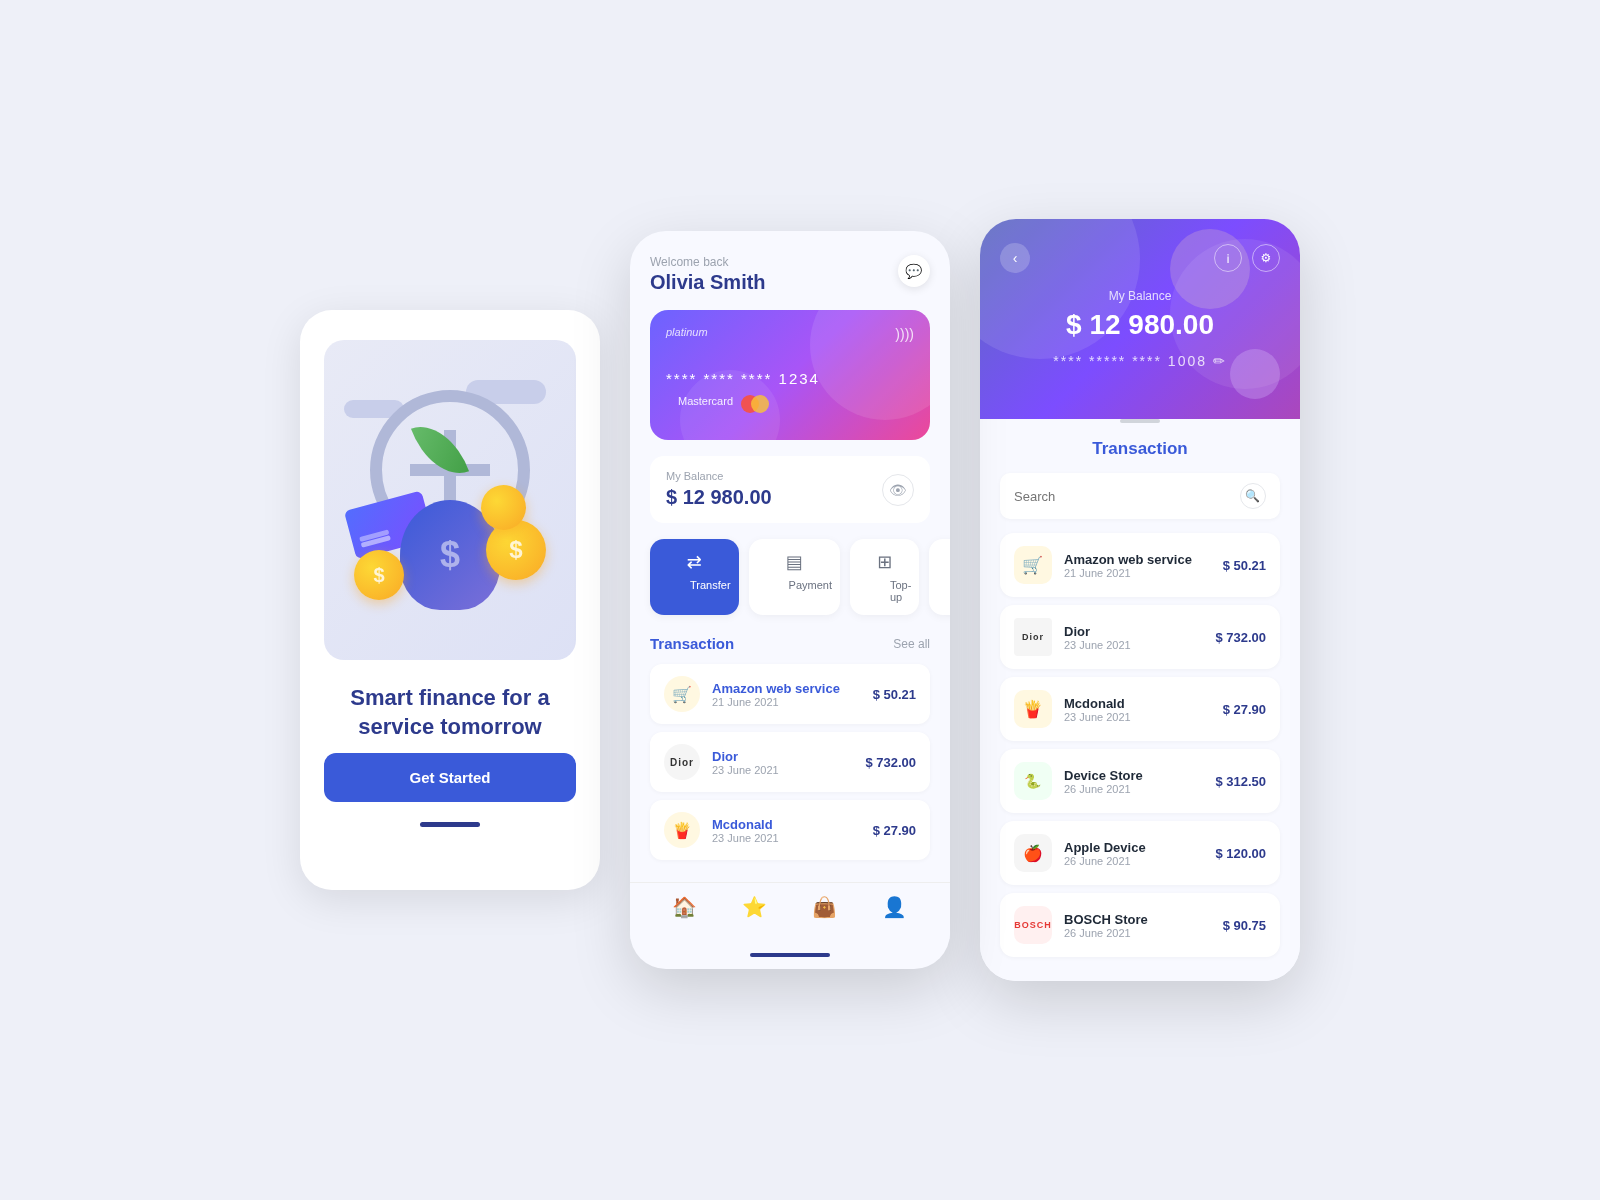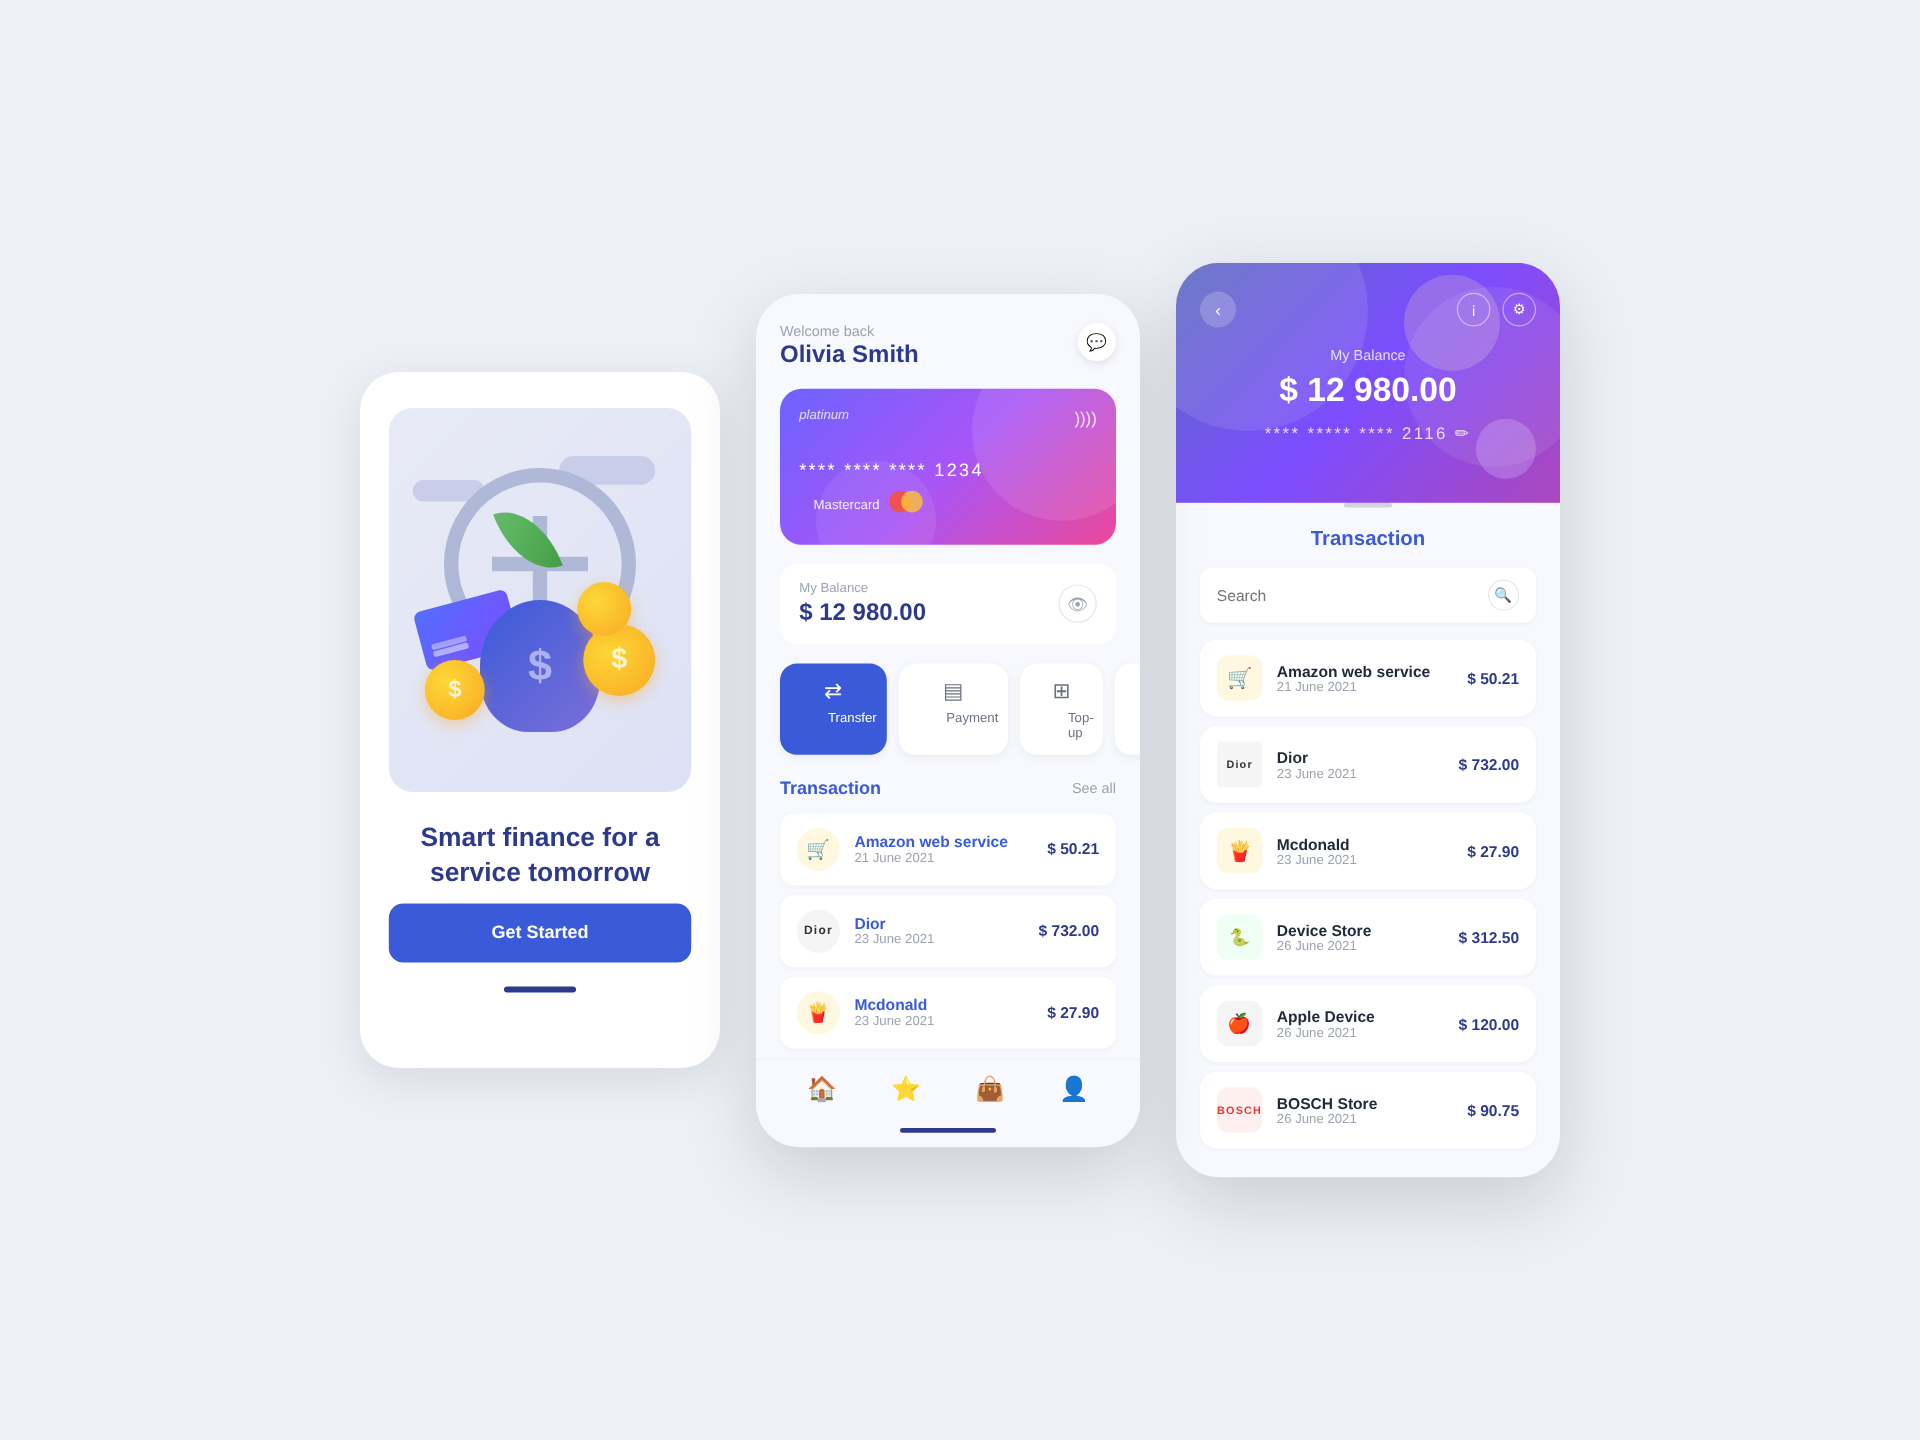--- a/index.html
+++ b/index.html
@@ -233,20 +233,21 @@
     .screen2 {
       width: 320px;
       min-height: 660px;
       background: #f8f9ff;
       border-radius: 36px;
       box-shadow: 0 20px 60px rgba(0,0,0,0.15);
       overflow: hidden;
       display: flex;
       flex-direction: column;
       position: relative;
+      gap: 14px;
     }
     .screen2-inner {
       flex: 1;
       overflow: hidden;
       display: flex;
       flex-direction: column;
       padding: 24px 20px 0;
     }
     .welcome-text {
       font-size: 12px;
@@ -316,21 +317,21 @@
     .card-number {
       font-size: 15px;
       color: #fff;
       letter-spacing: 2px;
       margin-bottom: 8px;
     }
     .card-brand {
       font-size: 11px;
       color: rgba(255,255,255,0.9);
       display: flex;
-      align-items: flex-end;
+      align-items: flex-start;
       gap: 8px;
       padding-left: 12px;
     }
     .card-brand-dots {
       width: 18px;
       height: 18px;
       background: #ef4444;
       border-radius: 50%;
       position: relative;
     }
@@ -813,21 +814,21 @@
       <div class="header-top">
         <div class="back-btn">‹</div>
         <div class="header-icons">
           <div class="header-icon-btn">ℹ</div>
           <div class="header-icon-btn">⚙</div>
         </div>
       </div>
       <div class="s3-balance-label">My Balance</div>
       <div class="s3-balance-amount">$ 12 980.00</div>
       <div class="s3-card-number">
-        <span>**** ***** **** 2116</span>
+        <span>**** ***** **** 1008</span>
         <span> ✏</span>
       </div>
     </div>
 
     <div class="screen3-body">
       <div class="drag-handle"></div>
       <div class="s3-title">Transaction</div>
 
       <div class="search-box">
         <input class="search-input" type="text" placeholder="Search" style="">

